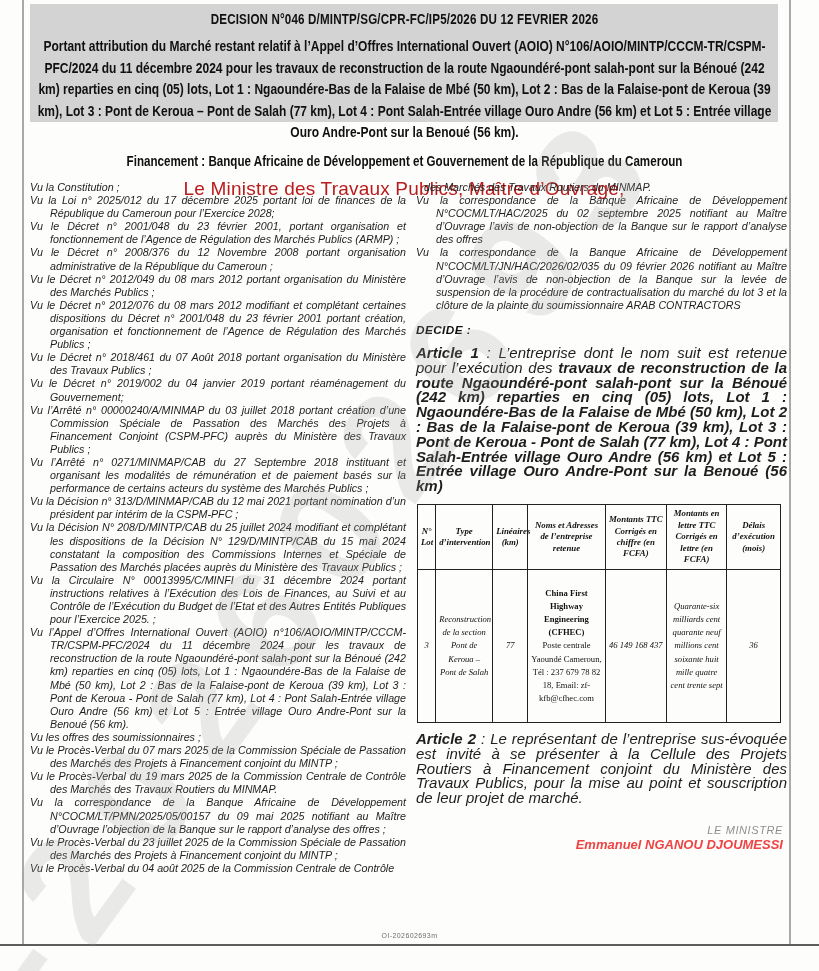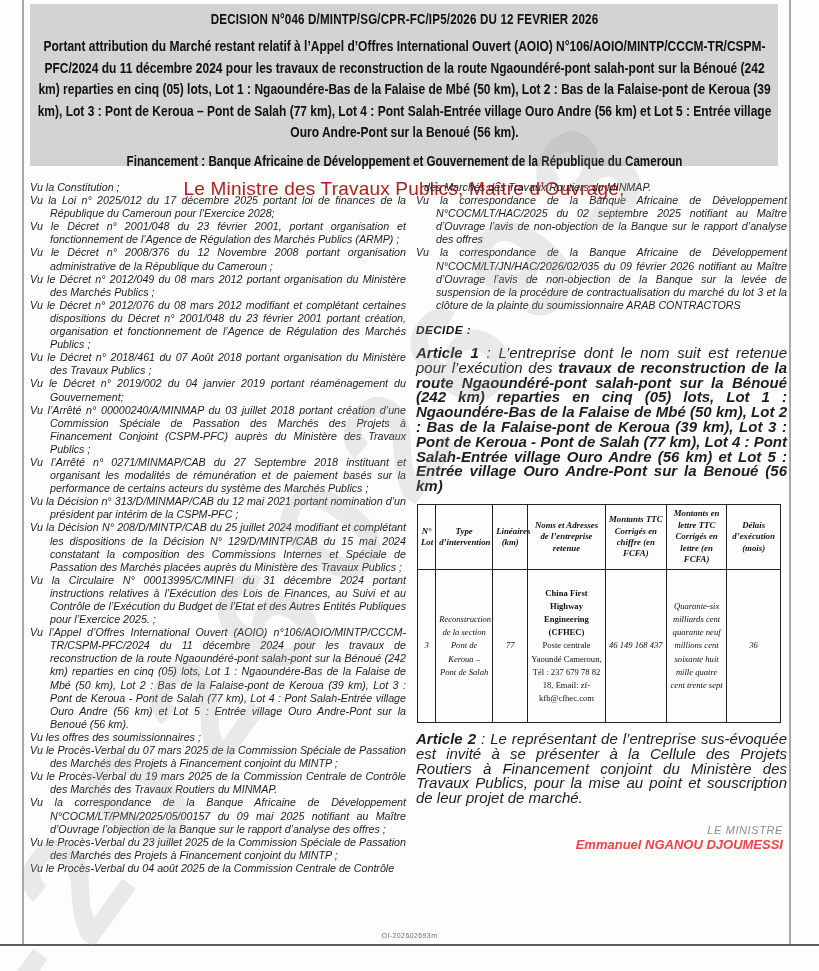--- a/index.html
+++ b/index.html
@@ -7,21 +7,21 @@
     width:819px;height:971px;position:relative;overflow:hidden;
     background:#fdfdfc;color:#1c1c1c;
     font-family:"Liberation Sans", sans-serif;
   }
   
   .border-left{position:absolute;left:22px;top:0;height:944px;width:2px;background:#a9a9a9;}
   .border-right{position:absolute;left:789px;top:0;height:944px;width:2px;background:#a9a9a9;}
   .border-bottom{position:absolute;left:0;top:944px;width:819px;height:2px;background:#5d5d5d;}
   
   .header-box{
-    position:absolute;left:30px;top:4px;width:748px;height:162px;
+    position:absolute;left:30px;top:4px;width:748px;height:118px;
     background:#d3d3d3;text-align:center;padding-top:7px;box-sizing:border-box;
   }
   .condensed{
     font-weight:bold;color:#101010;
     transform:scaleX(0.80);transform-origin:50% 0;width:125%;margin-left:-12.5%;
   }
   .decision-title{font-size:14.5px;line-height:17px;letter-spacing:0.2px;}
   .decision-subject{font-size:15px;line-height:21.5px;margin-top:7px;padding:0 4px;box-sizing:border-box;}
   .financing-line{font-size:14.5px;line-height:18px;margin-top:9px;}
   .authority-line{

